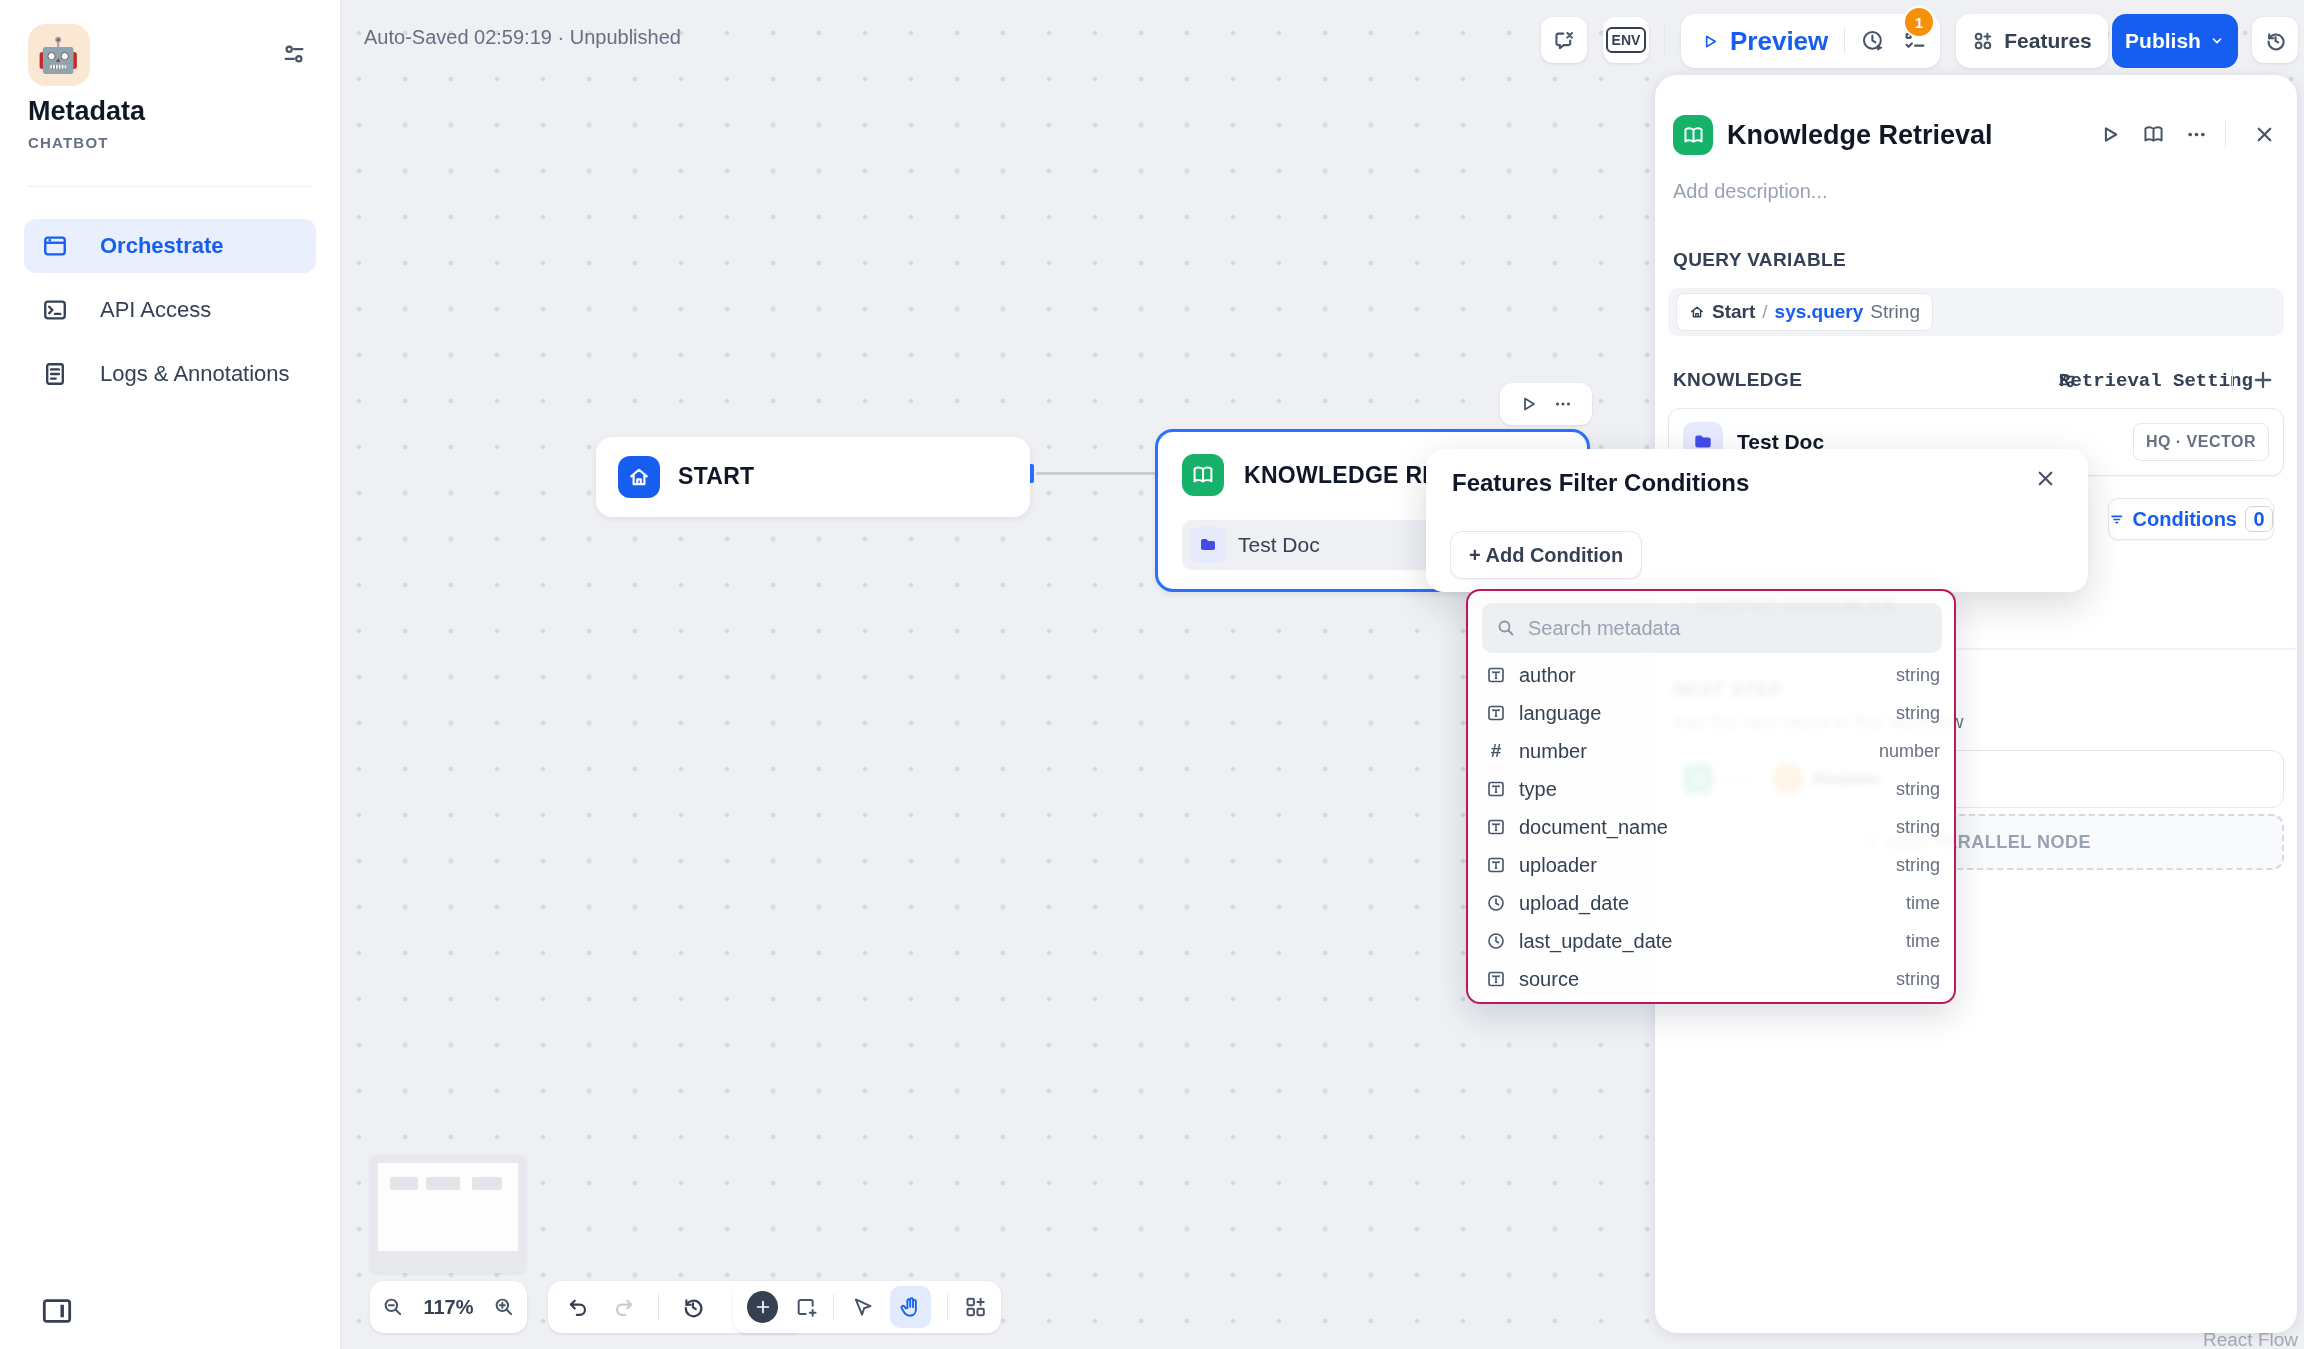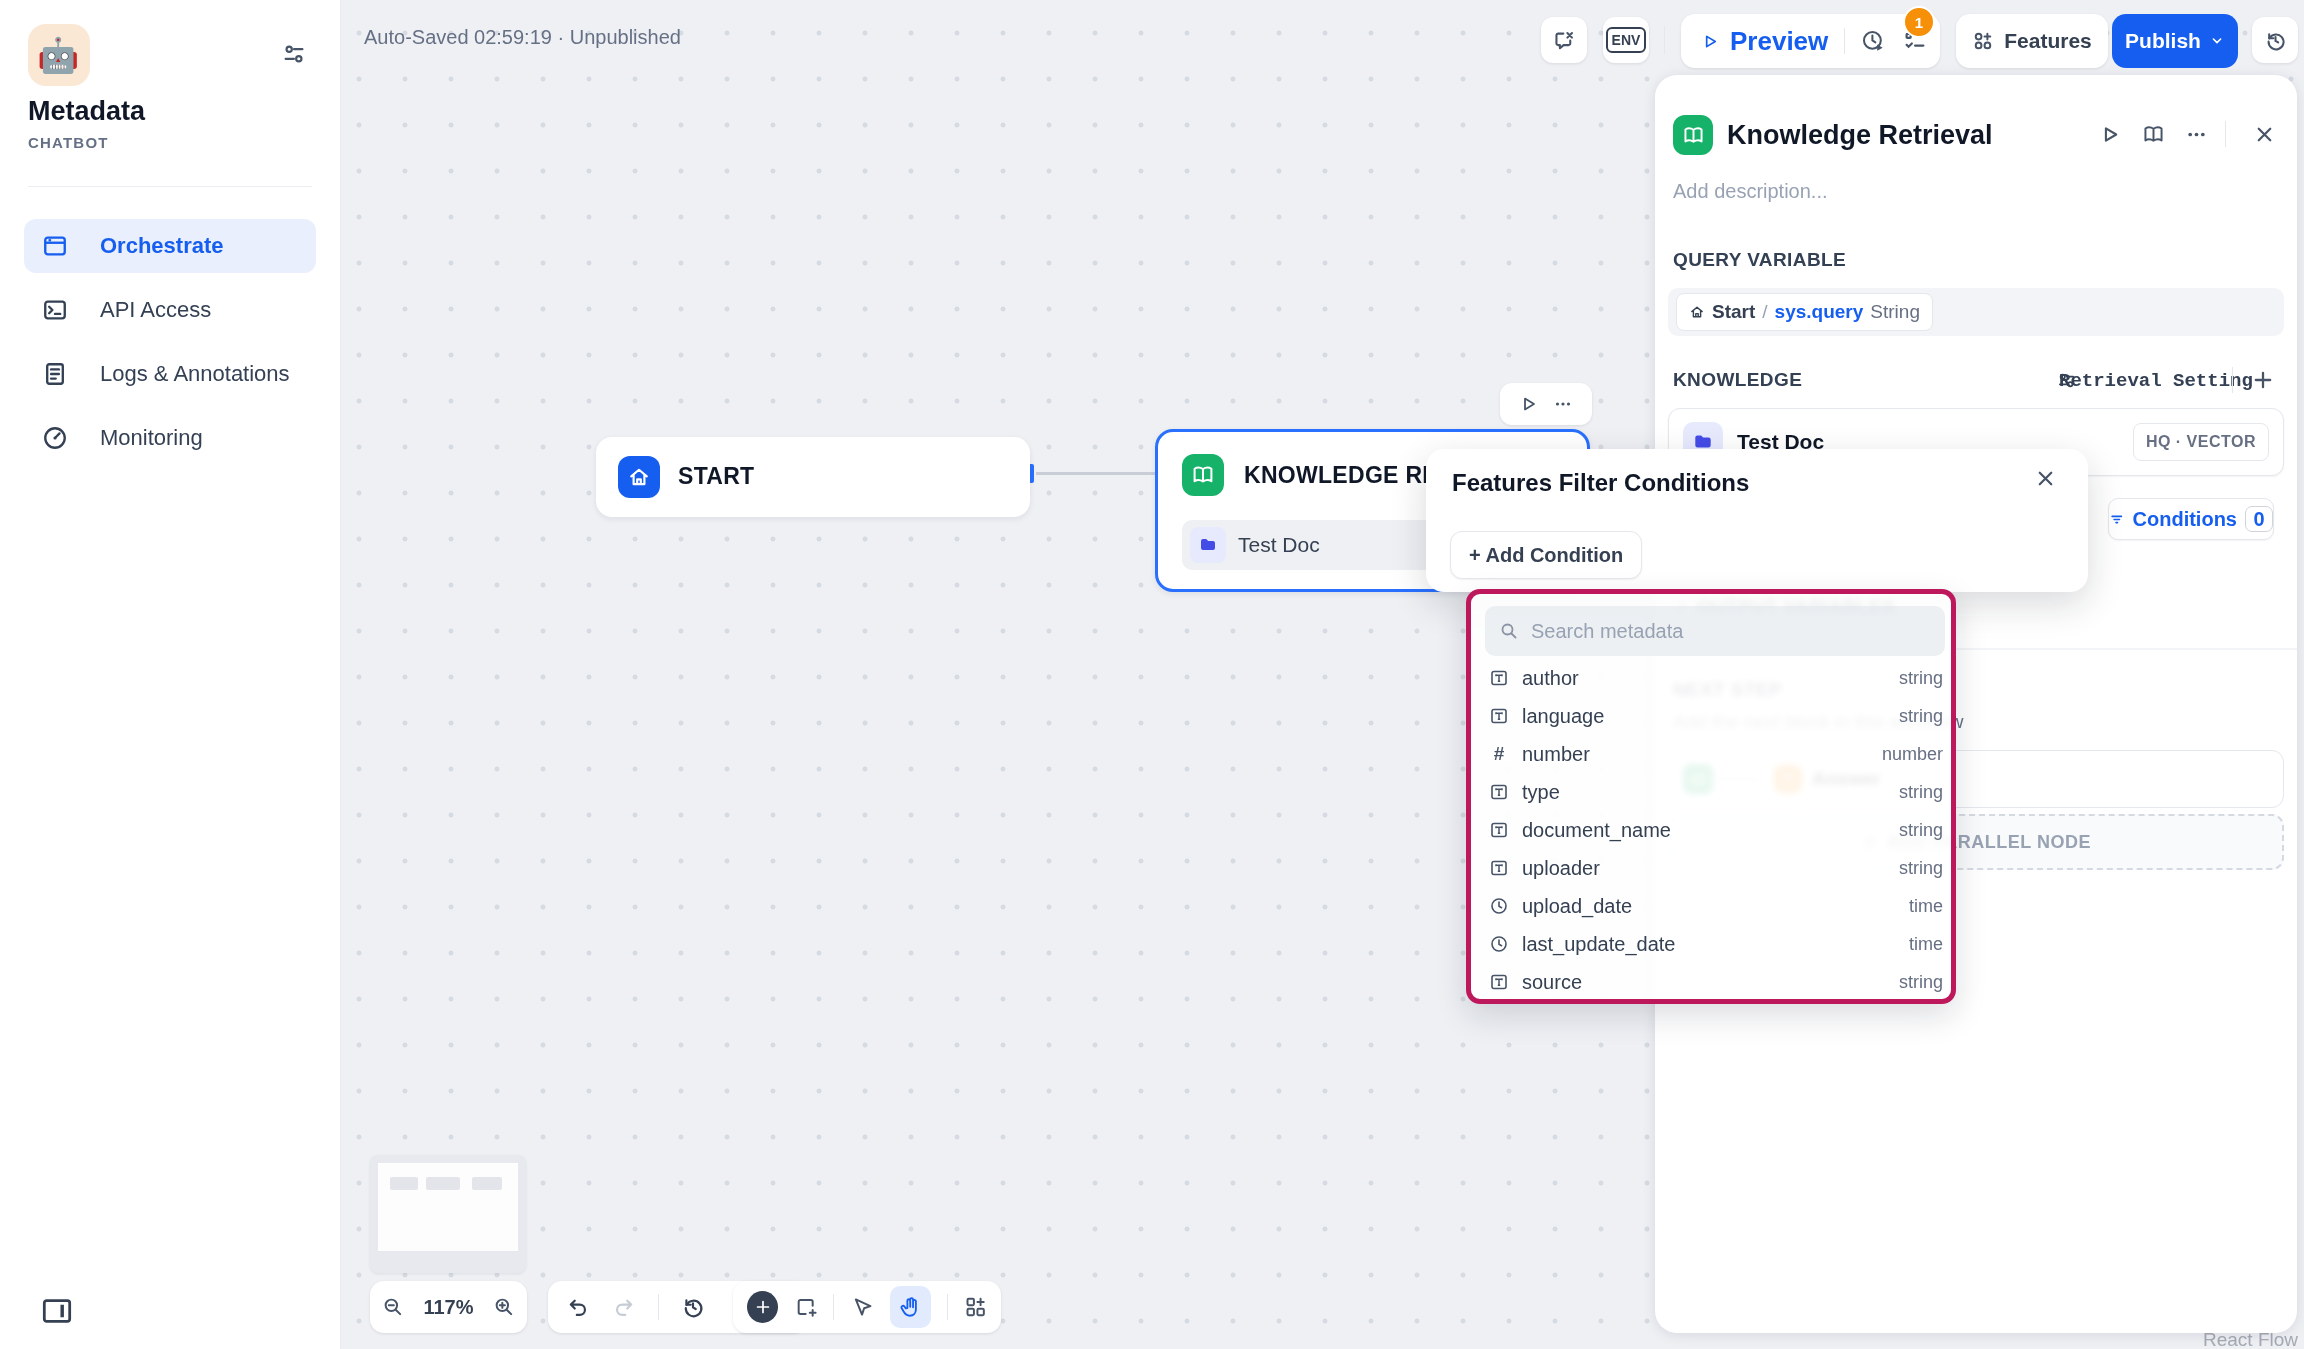--- a/index.html
+++ b/index.html
@@ -90,21 +90,21 @@
     font-size:18px;font-weight:700;letter-spacing:.5px;color:#98a2b3;cursor:pointer;}
 
   
   #popup{left:1426px;top:449px;width:662px;height:143px;background:#fff;border-radius:18px;
     box-shadow:0 12px 36px rgba(16,24,40,.16);z-index:5;}
   .popup-title{left:26px;top:20px;font-size:24px;font-weight:700;color:#101828;}
   .addcond{left:24px;top:82px;height:46px;border:1px solid #e4e7ec;border-radius:12px;background:#fff;
     box-shadow:0 1px 2px rgba(16,24,40,.06);display:inline-flex;align-items:center;padding:0 18px;
     font-size:20px;font-weight:600;color:#354052;cursor:pointer;}
   #dropdown{left:1466px;top:589px;width:490px;height:415px;background:rgba(255,255,255,.9);
-    backdrop-filter:blur(3px);border:5px solid #be185d;border-radius:14px;
+    backdrop-filter:blur(3px);border:2px solid #be185d;border-radius:14px;
     box-shadow:0 12px 32px rgba(16,24,40,.14);z-index:6;box-sizing:border-box;}
   .search{left:14px;top:12px;width:460px;height:50px;background:rgba(223,227,234,.55);border-radius:10px;
     display:flex;align-items:center;gap:10px;padding:0 14px;box-sizing:border-box;}
   .search input{border:none;outline:none;background:transparent;font-size:20px;color:#354052;width:100%;
     font-family:"Liberation Sans",sans-serif;}
   .search input::placeholder{color:#98a2b3;}
   .mrow{left:6px;width:478px;height:38px;display:flex;align-items:center;gap:13px;padding:0 12px;
     box-sizing:border-box;border-radius:8px;cursor:pointer;}
   .mrow .mname{font-size:20px;font-weight:500;color:#354052;}
   .mrow .mtype{margin-left:auto;font-size:18px;color:#676f83;}
@@ -652,23 +652,17 @@
         <use href="#i-terminal"></use>
       </svg>
     <span>API Access</span>
   </div>
   <div class="abs nav" style="top:347px;">
     <svg class="ico" width="26" height="26" viewBox="0 0 20 20">
         <use href="#i-doclines"></use>
       </svg>
     <span>Logs &amp; Annotations</span>
   </div>
-  <div class="abs nav" style="top:411px;">
-    <svg class="ico" width="26" height="26" viewBox="0 0 20 20">
-        <use href="#i-gauge"></use>
-      </svg>
-    <span>Monitoring</span>
-  </div>
 
   <svg class="abs" id="collapse-btn" style="color:#354052;" width="30" height="26" viewBox="0 0 26 22">
       <use href="#i-collapse"></use>
     </svg>
 </div>
 
 </body></html>

